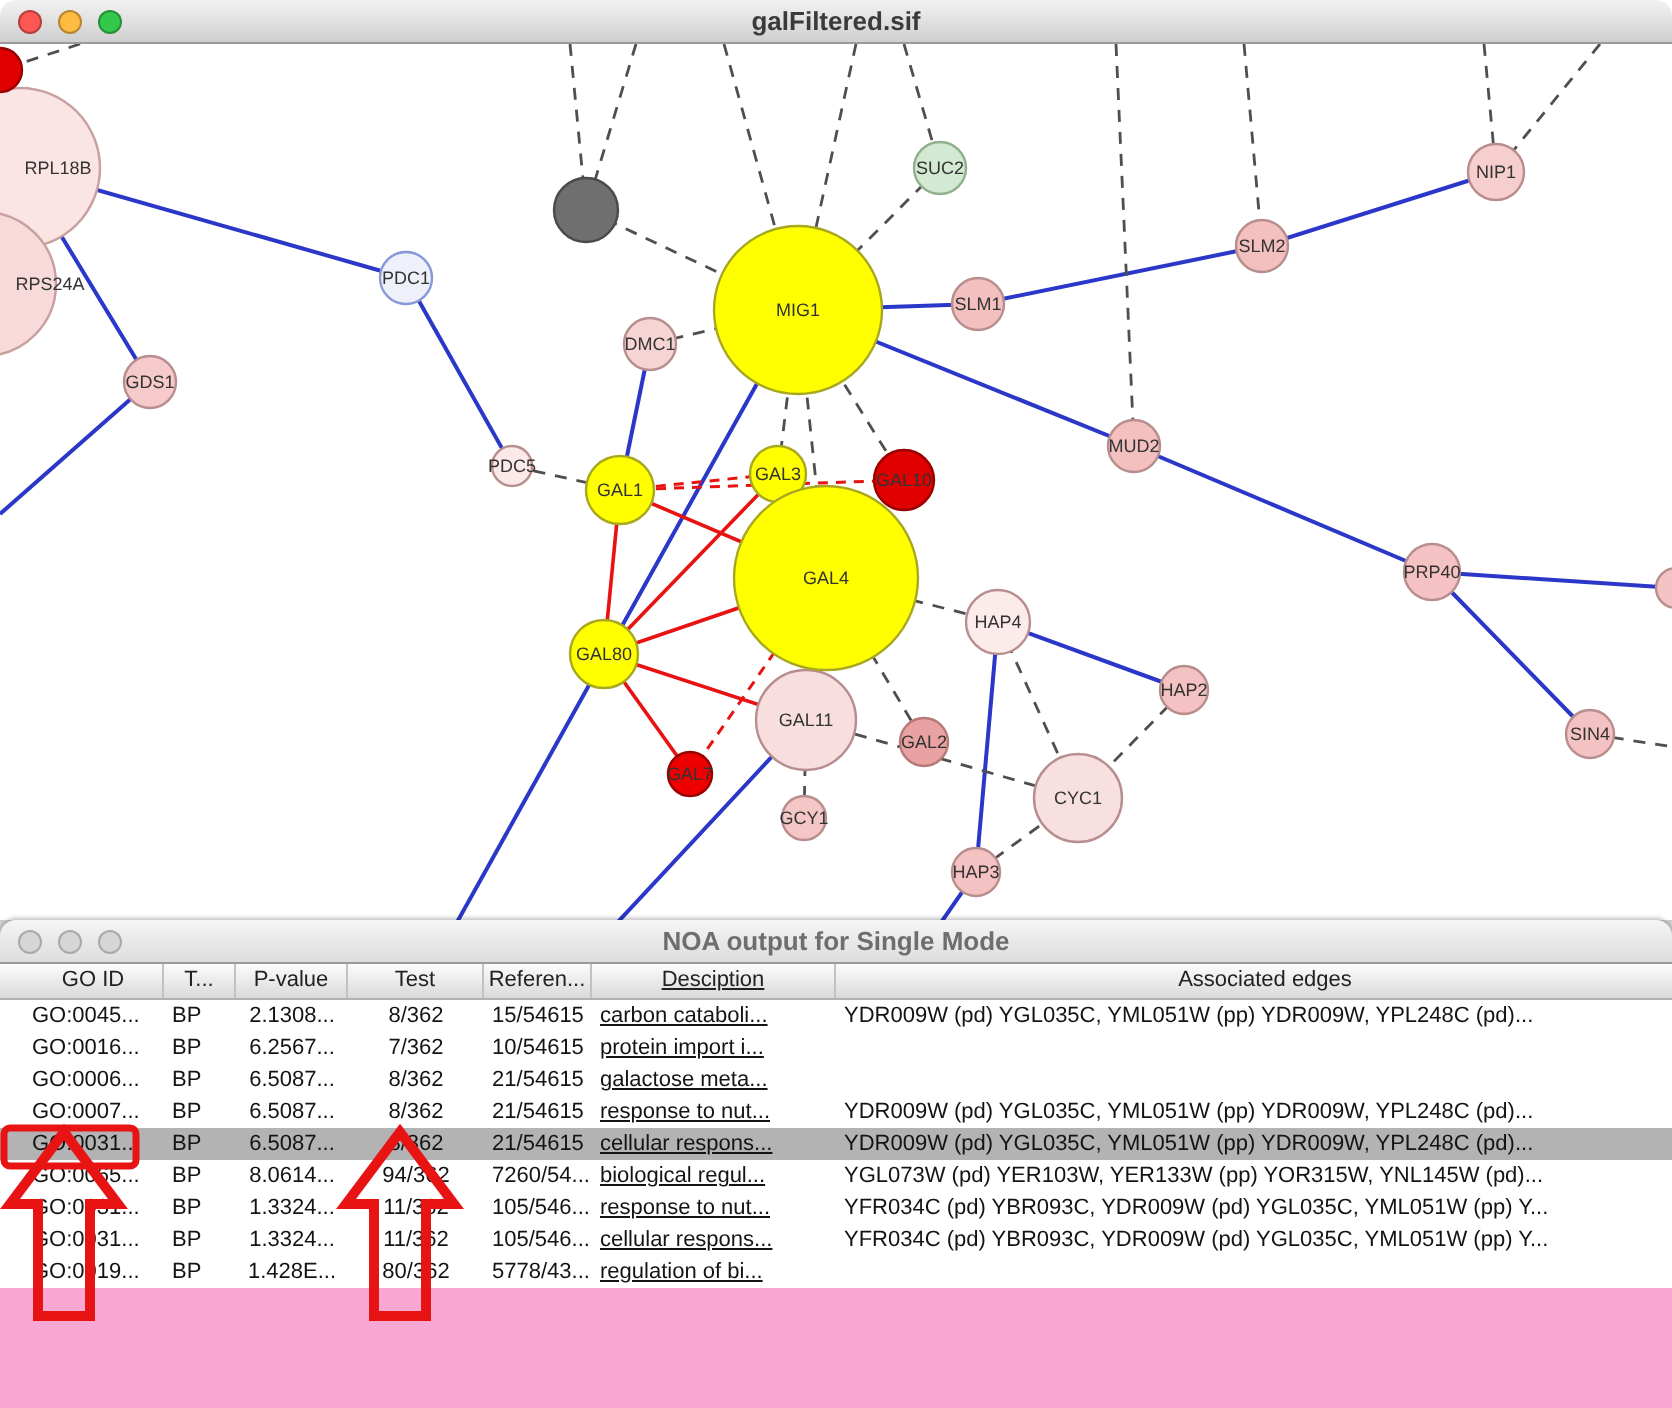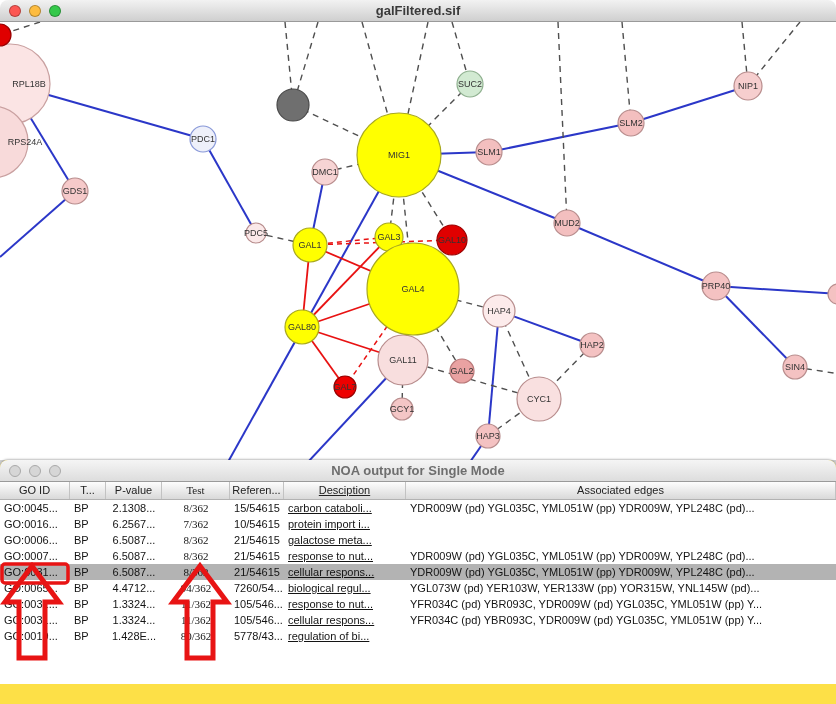--- a/index.html
+++ b/index.html
@@ -13,29 +13,29 @@
   .titlebar.inactive { background:linear-gradient(#f5f5f5,#dddddd); }
   .titlebar.inactive .title { color:#6e6e6e; }
   .lights { display:flex; gap:8px; margin-left:9px; z-index:2; }
   .light { width:12px; height:12px; border-radius:50%; border:1px solid rgba(0,0,0,.28); }
   .light.red { background:#fc5753; } .light.yellow { background:#fdbc40; } .light.green { background:#34c84a; }
   .light.gray { background:#d6d6d6; border-color:#a9a9a9; }
   svg.network { position:absolute; left:0; top:22px; background:#fff; }
   .nlabel { font-size:9px; fill:#333; font-family:"Liberation Sans",sans-serif; }
 
   
-  .win-bottom { position:absolute; left:0; top:460px; width:836px; height:244px; background:#fde047; border-radius:8px 8px 0 0; box-shadow:0 -1px 2px rgba(0,0,0,.25); }
+  .win-bottom { position:absolute; left:0; top:460px; width:836px; height:244px; background:#f9a8d4; border-radius:8px 8px 0 0; box-shadow:0 -1px 2px rgba(0,0,0,.25); }
   .thead { display:flex; height:18px; background:linear-gradient(#fdfdfd,#d9d9d9); border-bottom:1px solid #b2b2b2; }
-  .tbody { background:#fff; height:184px; overflow:hidden; }
+  .tbody { background:#fff; height:144px; overflow:hidden; }
   .trow { display:flex; height:16px; background:#fff; }
   .trow.selected { background:#b3b3b3; }
   .tcell { font-size:11px; color:#141414; line-height:16px; overflow:hidden; white-space:nowrap; flex:0 0 auto; padding:0 4px; }
   .th { display:flex; align-items:center; justify-content:center; border-right:1px solid #c2c2c2; color:#222; line-height:17px; padding:0; }
-  .c0 { width:70px; } .c1 { width:36px; } .c2 { width:56px; text-align:center; }
-  .c3 { width:68px; text-align:center;font-family:Liberation Serif, serif; } .c4 { width:54px; text-align:center; }
+  .c0 { width:70px;margin-left:12px; } .c1 { width:36px; } .c2 { width:56px; text-align:center; }
+  .c3 { width:68px; text-align:center; } .c4 { width:54px; text-align:center; }
   .c5 { width:122px;text-decoration:underline; } .c6 { width:430px; }
 
   
   svg.annot { position:absolute; left:0; top:0; z-index:50; pointer-events:none; }
 </style>
 </head>
 <body>
 
 <div class="screen">
 
@@ -222,21 +222,21 @@
           <span class="tcell c1">BP</span>
           <span class="tcell c2">6.5087...</span>
           <span class="tcell c3">8/362</span>
           <span class="tcell c4">21/54615</span>
           <span class="tcell c5">cellular respons...</span>
           <span class="tcell c6">YDR009W (pd) YGL035C, YML051W (pp) YDR009W, YPL248C (pd)...</span>
         </div>
         <div class="trow">
           <span class="tcell c0">GO:0065...</span>
           <span class="tcell c1">BP</span>
-          <span class="tcell c2">4.4712...</span>
+          <span class="tcell c2">8.0614...</span>
           <span class="tcell c3">94/362</span>
           <span class="tcell c4">7260/54...</span>
           <span class="tcell c5">biological regul...</span>
           <span class="tcell c6">YGL073W (pd) YER103W, YER133W (pp) YOR315W, YNL145W (pd)...</span>
         </div>
         <div class="trow">
           <span class="tcell c0">GO:0031...</span>
           <span class="tcell c1">BP</span>
           <span class="tcell c2">1.3324...</span>
           <span class="tcell c3">11/362</span>

